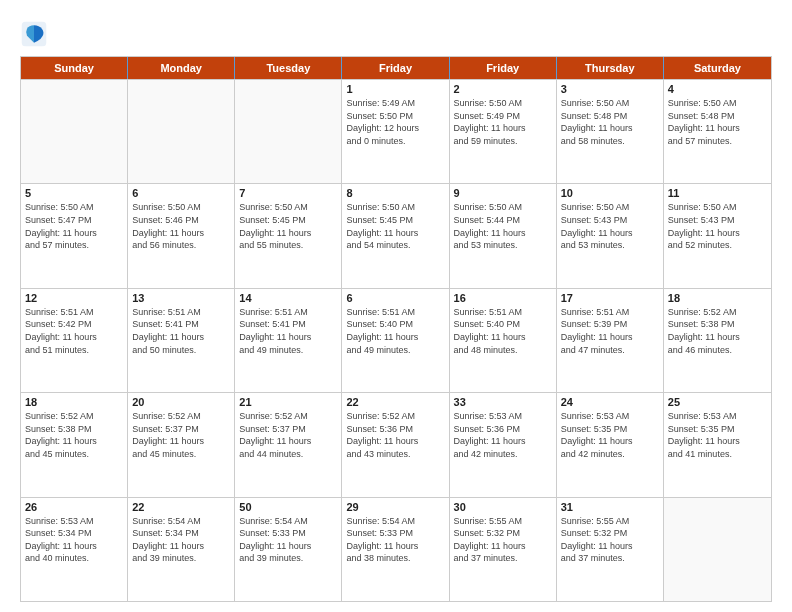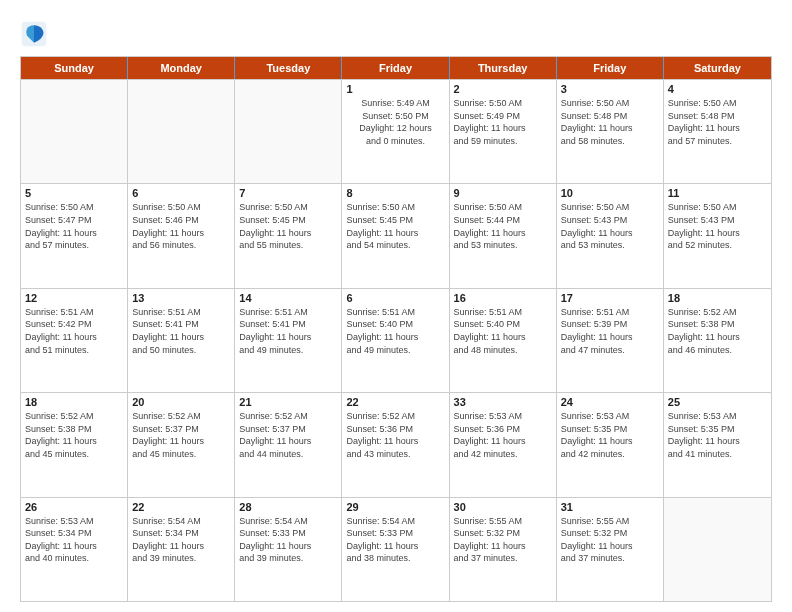--- a/index.html
+++ b/index.html
@@ -127,32 +127,32 @@
       <div class="location"></div>
     </div>
   </div>
 
   <div class="calendar">
     <div class="cal-header" id="cal-header">
         <div class="cal-header-cell">Sunday</div>
         <div class="cal-header-cell">Monday</div>
         <div class="cal-header-cell">Tuesday</div>
         <div class="cal-header-cell">Friday</div>
+        <div class="cal-header-cell">Friday</div>
         <div class="cal-header-cell">Thursday</div>
-        <div class="cal-header-cell">Friday</div>
         <div class="cal-header-cell">Saturday</div>
       </div>
     <div class="cal-body" id="cal-body">
         <div class="cal-row">
           <div class="cal-cell empty"></div>
           <div class="cal-cell empty"></div>
           <div class="cal-cell empty"></div>
           <div class="cal-cell">
             <div class="cell-day">1</div>
-            <div class="cell-info" style="white-space: pre-line; text-align: center;">Sunrise: 5:49 AM
+            <div class="cell-info" style="white-space: pre-line;">Sunrise: 5:49 AM
 Sunset: 5:50 PM
 Daylight: 12 hours
 and 0 minutes.</div>
           </div>
           <div class="cal-cell">
             <div class="cell-day">2</div>
             <div class="cell-info" style="white-space: pre-line;">Sunrise: 5:50 AM
 Sunset: 5:49 PM
 Daylight: 11 hours
 and 59 minutes.</div>
@@ -334,21 +334,21 @@
 and 40 minutes.</div>
           </div>
           <div class="cal-cell">
             <div class="cell-day">22</div>
             <div class="cell-info" style="white-space: pre-line;">Sunrise: 5:54 AM
 Sunset: 5:34 PM
 Daylight: 11 hours
 and 39 minutes.</div>
           </div>
           <div class="cal-cell">
-            <div class="cell-day">28</div>
+            <div class="cell-day">50</div>
             <div class="cell-info" style="white-space: pre-line;">Sunrise: 5:54 AM
 Sunset: 5:33 PM
 Daylight: 11 hours
 and 39 minutes.</div>
           </div>
           <div class="cal-cell">
             <div class="cell-day">29</div>
             <div class="cell-info" style="white-space: pre-line;">Sunrise: 5:54 AM
 Sunset: 5:33 PM
 Daylight: 11 hours

